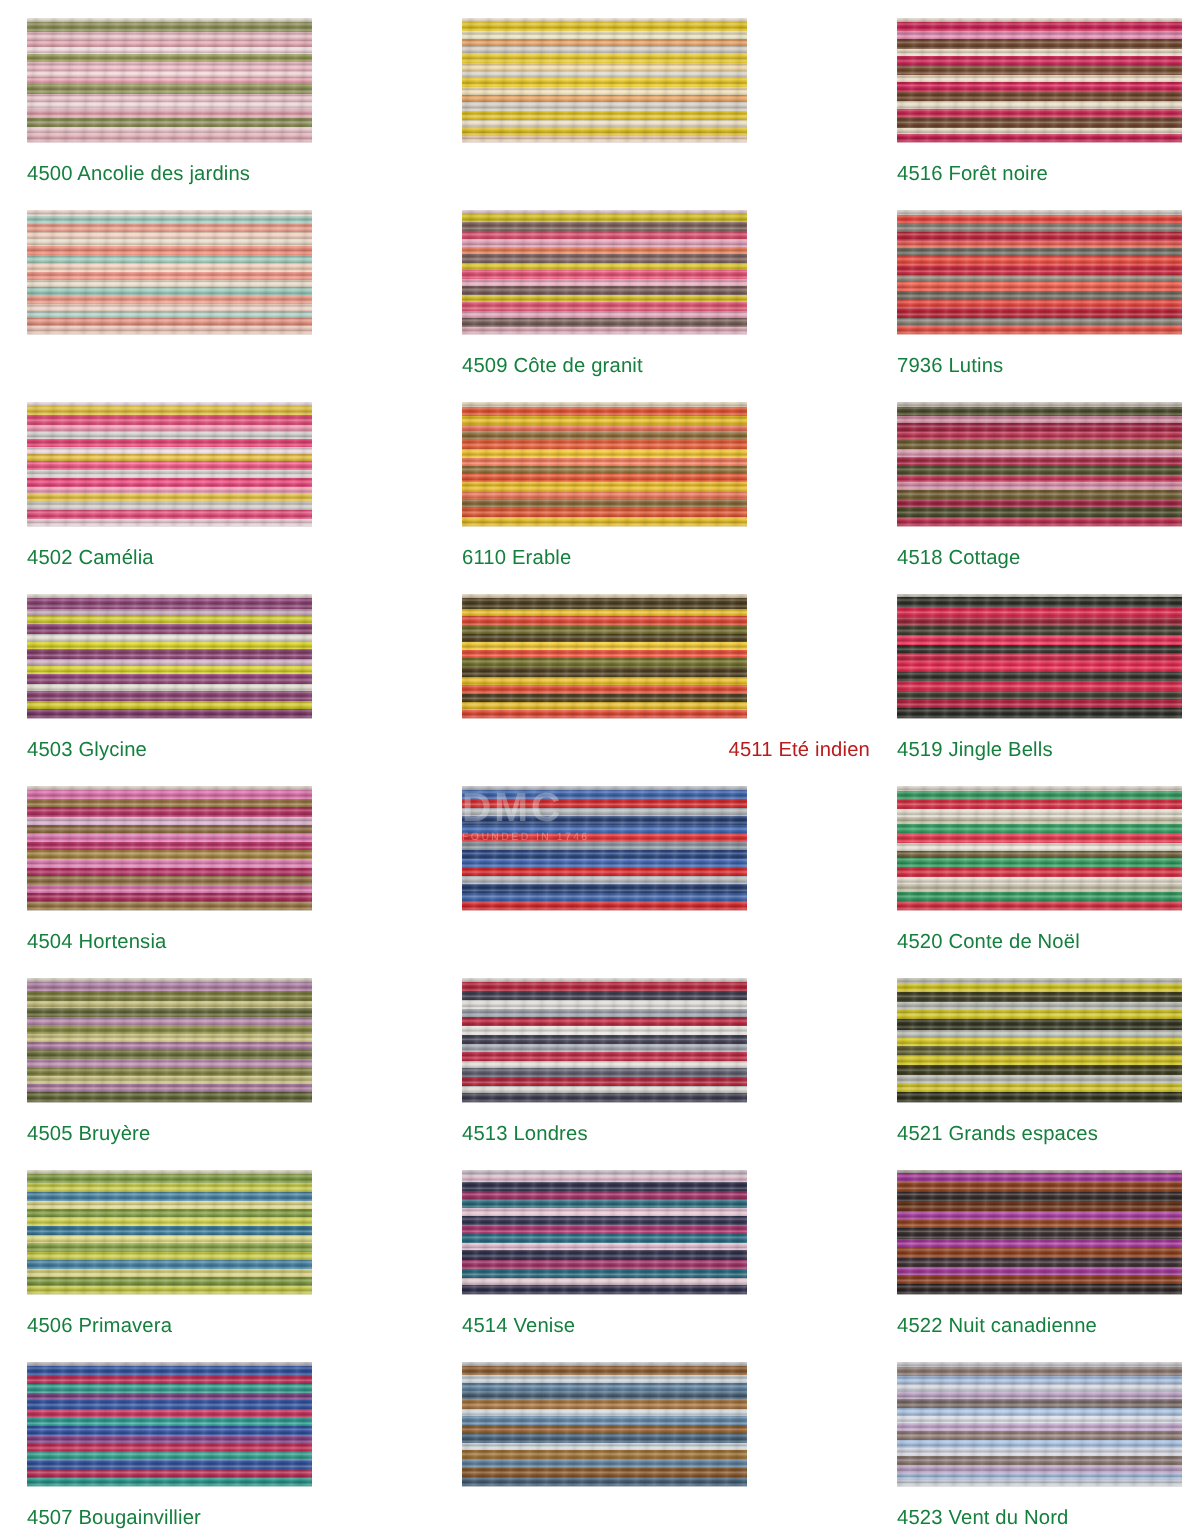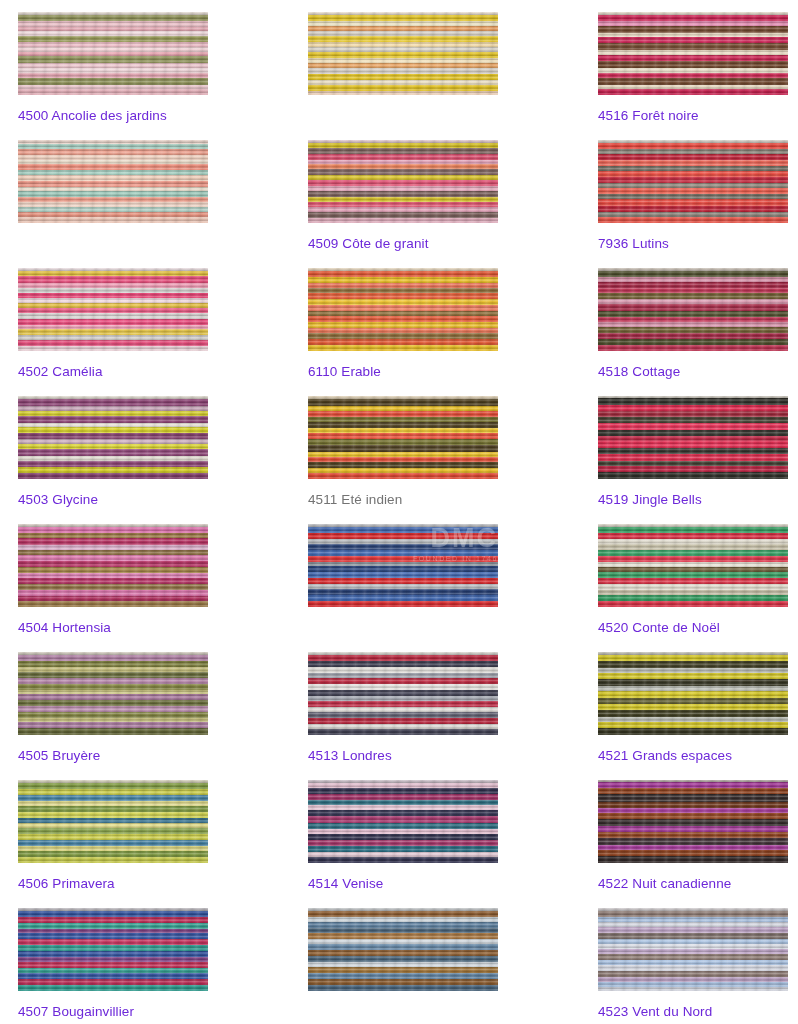--- a/index.html
+++ b/index.html
@@ -79,21 +79,21 @@
     inset: 0;
     background:
       radial-gradient(120% 90% at 50% 48%, rgba(255,255,255,0.06), rgba(0,0,0,0.07) 100%);
     pointer-events: none;
   }
 
   .watermark {
     position: absolute;
     left: 0; right: 0;
     top: 1px;
-    text-align: right;
+    text-align: left;
     pointer-events: none;
     opacity: 0.30;
     line-height: 1;
   }
   .watermark .wm-main {
     display: block;
     font-family: "Liberation Sans", sans-serif;
     font-weight: bold;
     font-size: 27px;
     letter-spacing: 2px;
@@ -105,26 +105,26 @@
     font-size: 7px;
     letter-spacing: 1.6px;
     color: #ffffff;
     margin-top: 3px;
   }
 
   .swatch-label {
     margin-top: 14px;
     font-size: 13.5px;
     line-height: 1;
-    color: #6d28d9;
+    color: #15803d;
     letter-spacing: 0.1px;
     white-space: nowrap;
   }
 
-  .faded .swatch-label { color: #737373; }
+  .faded .swatch-label { color: #b91c1c; text-align: right; }
 </style>
 </head>
 <body>
 
 <div id="chart-grid">
     <div class="swatch-cell">
       <div class="swatch">
         <div class="bands" style="background-image: linear-gradient(rgb(236, 227, 218) 0%, rgb(236, 227, 218) 1.67%, rgb(236, 227, 218) 3.33%, rgb(142, 145, 83) 3.33%, rgb(142, 145, 83) 7.22%, rgb(142, 145, 83) 11.11%, rgb(241, 195, 203) 11.11%, rgb(241, 195, 203) 14.44%, rgb(241, 195, 203) 17.78%, rgb(232, 168, 179) 17.78%, rgb(232, 168, 179) 20.56%, rgb(232, 168, 179) 23.33%, rgb(246, 223, 225) 23.33%, rgb(246, 223, 225) 26.11%, rgb(246, 223, 225) 28.89%, rgb(147, 150, 79) 28.89%, rgb(147, 150, 79) 32.22%, rgb(147, 150, 79) 35.56%, rgb(239, 188, 198) 35.56%, rgb(239, 188, 198) 38.89%, rgb(239, 188, 198) 42.22%, rgb(245, 213, 216) 42.22%, rgb(245, 213, 216) 45%, rgb(245, 213, 216) 47.78%, rgb(233, 162, 174) 47.78%, rgb(233, 162, 174) 50.56%, rgb(233, 162, 174) 53.33%, rgb(139, 143, 82) 53.33%, rgb(139, 143, 82) 57.22%, rgb(139, 143, 82) 61.11%, rgb(240, 199, 206) 61.11%, rgb(240, 199, 206) 64.44%, rgb(240, 199, 206) 67.78%, rgb(245, 218, 221) 67.78%, rgb(245, 218, 221) 70.56%, rgb(245, 218, 221) 73.33%, rgb(230, 163, 176) 73.33%, rgb(230, 163, 176) 76.67%, rgb(230, 163, 176) 80%, rgb(141, 145, 84) 80%, rgb(141, 145, 84) 83.89%, rgb(141, 145, 84) 87.78%, rgb(242, 204, 210) 87.78%, rgb(242, 204, 210) 90.56%, rgb(242, 204, 210) 93.33%, rgb(236, 180, 190) 93.33%, rgb(236, 180, 190) 96.67%, rgb(236, 180, 190) 100%);"></div>
         <div class="strands"></div>
         <div class="fibers"></div>

